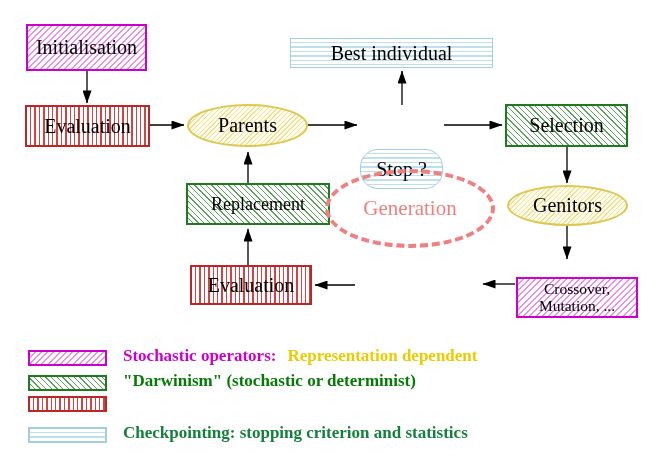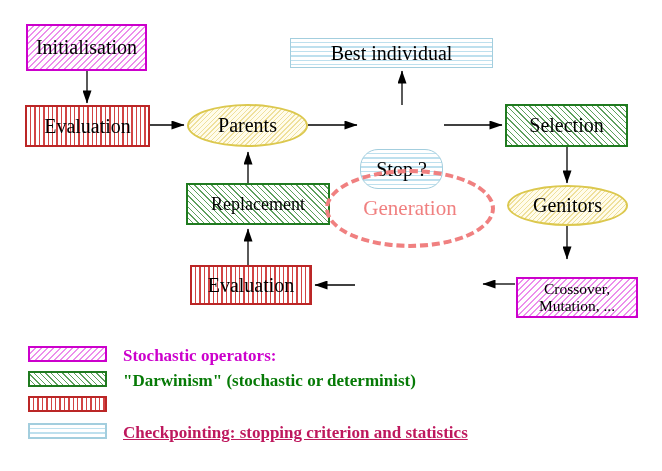--- a/index.html
+++ b/index.html
@@ -45,29 +45,29 @@
     border-radius:50%;
     color:#f08080;
     background:transparent;
     font-size:21px;
   }
   .two-line{font-size:15.5px;flex-direction:column;}
   .two-line span{display:block;}
   
   .legend-row{
     position:absolute;left:28px;
-    display:flex;align-items:flex-start;
+    display:flex;align-items:flex-end;
     font-size:17px;font-weight:bold;white-space:nowrap;
   }
   .sw{width:79px;height:16px;box-sizing:border-box;margin-right:16px;flex:0 0 auto;}
   .t-magenta{color:#cc00cc;}
   .t-gold{color:#eecb00;margin-left:11px;}
   .t-green{color:#067a06;}
   .t-red{color:#cc0000;}
-  .t-blue{color:#be185d;text-decoration:underline;}
+  .t-blue{color:#15803d;}
 </style>
 </head>
 <body>
 
 <div class="stage">
 
   <svg class="arrow-layer" width="662" height="471" viewBox="0 0 662 471">
     <defs>
       <marker id="ah" markerUnits="userSpaceOnUse" markerWidth="14" markerHeight="9" viewBox="0 0 13 9" refX="12.5" refY="4.5" orient="auto">
         <polygon points="0,0 13,4.5 0,9" fill="#000"></polygon>
@@ -128,20 +128,21 @@
 
 
   <div class="node hatch-magenta two-line" style="left:516px;top:261px;width:122px;height:41px;margin-top:16px;">
     <span>Crossover,</span>
     <span>Mutation, ...</span>
   </div>
 
   <div class="legend-row" style="top:346px;">
     <div class="sw hatch-magenta"></div>
     <span class="t-magenta">Stochastic operators:</span>
+    <span class="t-gold">Representation dependent</span>
   </div>
 
   <div class="legend-row" style="top:371px;">
     <div class="sw hatch-green"></div>
     <span class="t-green">"Darwinism" (stochastic or determinist)</span>
   </div>
 
   <div class="legend-row" style="top:396px;">
     <div class="sw stripes-red"></div>
   </div>

